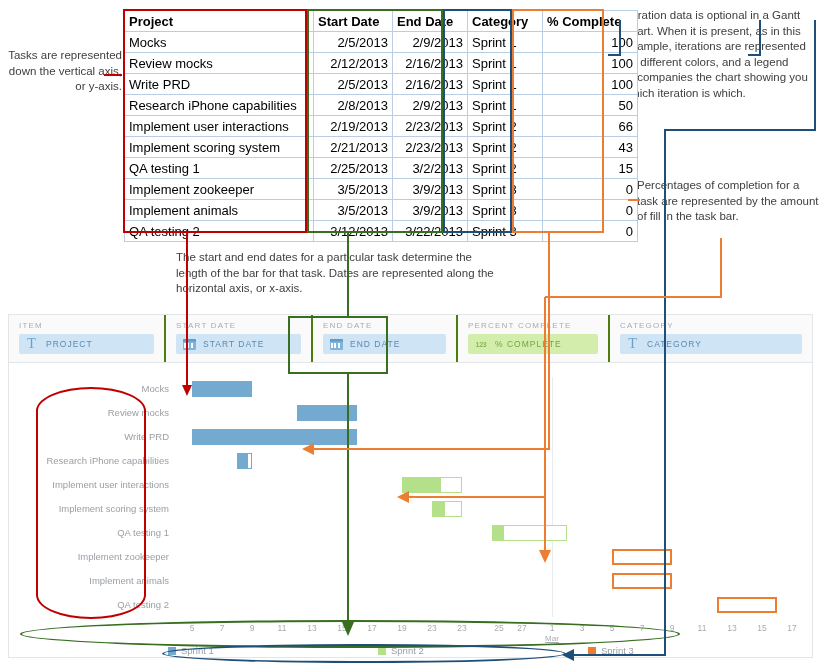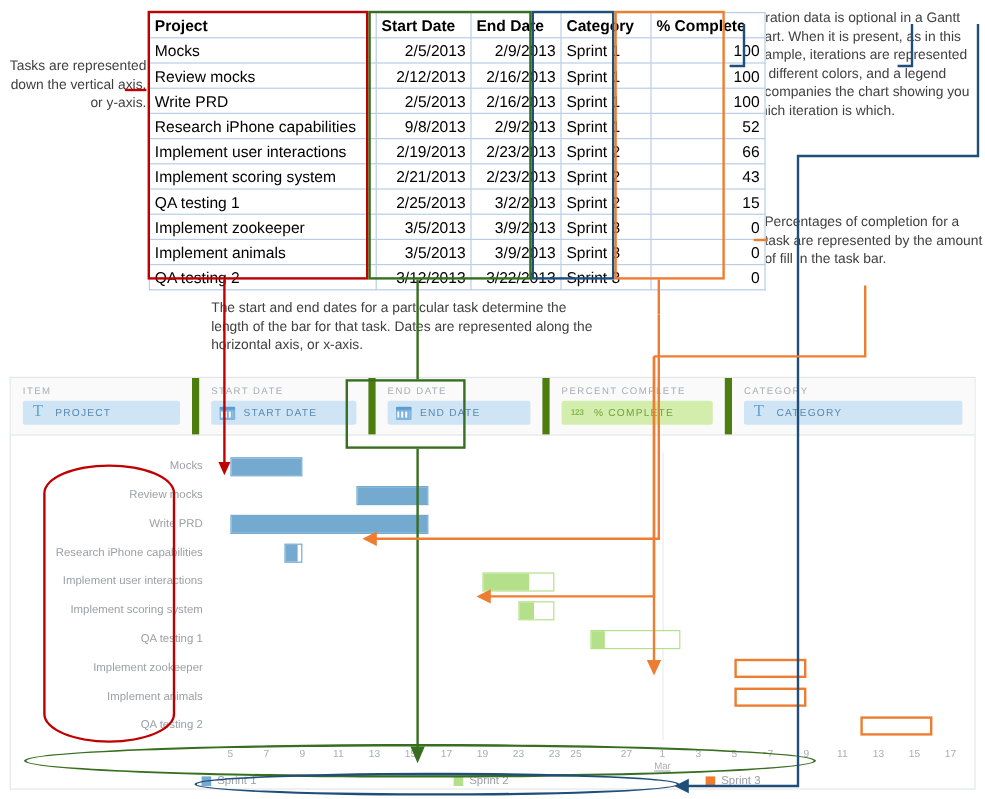--- a/index.html
+++ b/index.html
@@ -73,21 +73,21 @@
     width: 100%; height: 48px;
     background: #fafafa;
     border-bottom: 1px solid #e3e6e8;
     box-sizing: border-box;
     display: flex;
   }
   .field-col {
     position: relative;
     padding: 6px 10px 0 10px;
     box-sizing: border-box;
-    border-right: 6px solid #4d7c0f;
+    border-right: 2px solid #4d7c0f;
   }
   .field-col:last-child { border-right: none; }
   .field-label {
     font-size: 8px;
     letter-spacing: 1.2px;
     color: #a8acb1;
     text-transform: uppercase;
     margin-bottom: 4px;
   }
   .field-pill {
@@ -279,24 +279,24 @@
       </tr>
       <tr>
         <td class="c-proj">Write PRD</td>
         <td class="c-sd">2/5/2013</td>
         <td class="c-ed">2/16/2013</td>
         <td class="c-cat">Sprint 1</td>
         <td class="c-pct">100</td>
       </tr>
       <tr>
         <td class="c-proj">Research iPhone capabilities</td>
-        <td class="c-sd">9/8/2013</td>
+        <td class="c-sd">2/8/2013</td>
         <td class="c-ed">2/9/2013</td>
         <td class="c-cat">Sprint 1</td>
-        <td class="c-pct">52</td>
+        <td class="c-pct">50</td>
       </tr>
       <tr>
         <td class="c-proj">Implement user interactions</td>
         <td class="c-sd">2/19/2013</td>
         <td class="c-ed">2/23/2013</td>
         <td class="c-cat">Sprint 2</td>
         <td class="c-pct">66</td>
       </tr>
       <tr>
         <td class="c-proj">Implement scoring system</td>
@@ -441,21 +441,21 @@
         <div class="tick" style="left: 15px;">5</div>
         <div class="tick" style="left: 45px;">7</div>
         <div class="tick" style="left: 75px;">9</div>
         <div class="tick" style="left: 105px;">11</div>
         <div class="tick" style="left: 135px;">13</div>
         <div class="tick" style="left: 165px;">15</div>
         <div class="tick" style="left: 195px;">17</div>
         <div class="tick" style="left: 225px;">19</div>
         <div class="tick" style="left: 255px;">23</div>
         <div class="tick" style="left: 285px;">23</div>
-        <div class="tick" style="left: 303px;">25</div>
+        <div class="tick" style="left: 322px;">25</div>
         <div class="tick" style="left: 345px;">27</div>
         <div class="tick" style="left: 375px;">1</div>
         <div class="tick" style="left: 405px;">3</div>
         <div class="tick" style="left: 435px;">5</div>
         <div class="tick" style="left: 465px;">7</div>
         <div class="tick" style="left: 495px;">9</div>
         <div class="tick" style="left: 525px;">11</div>
         <div class="tick" style="left: 555px;">13</div>
         <div class="tick" style="left: 585px;">15</div>
         <div class="tick" style="left: 615px;">17</div>

